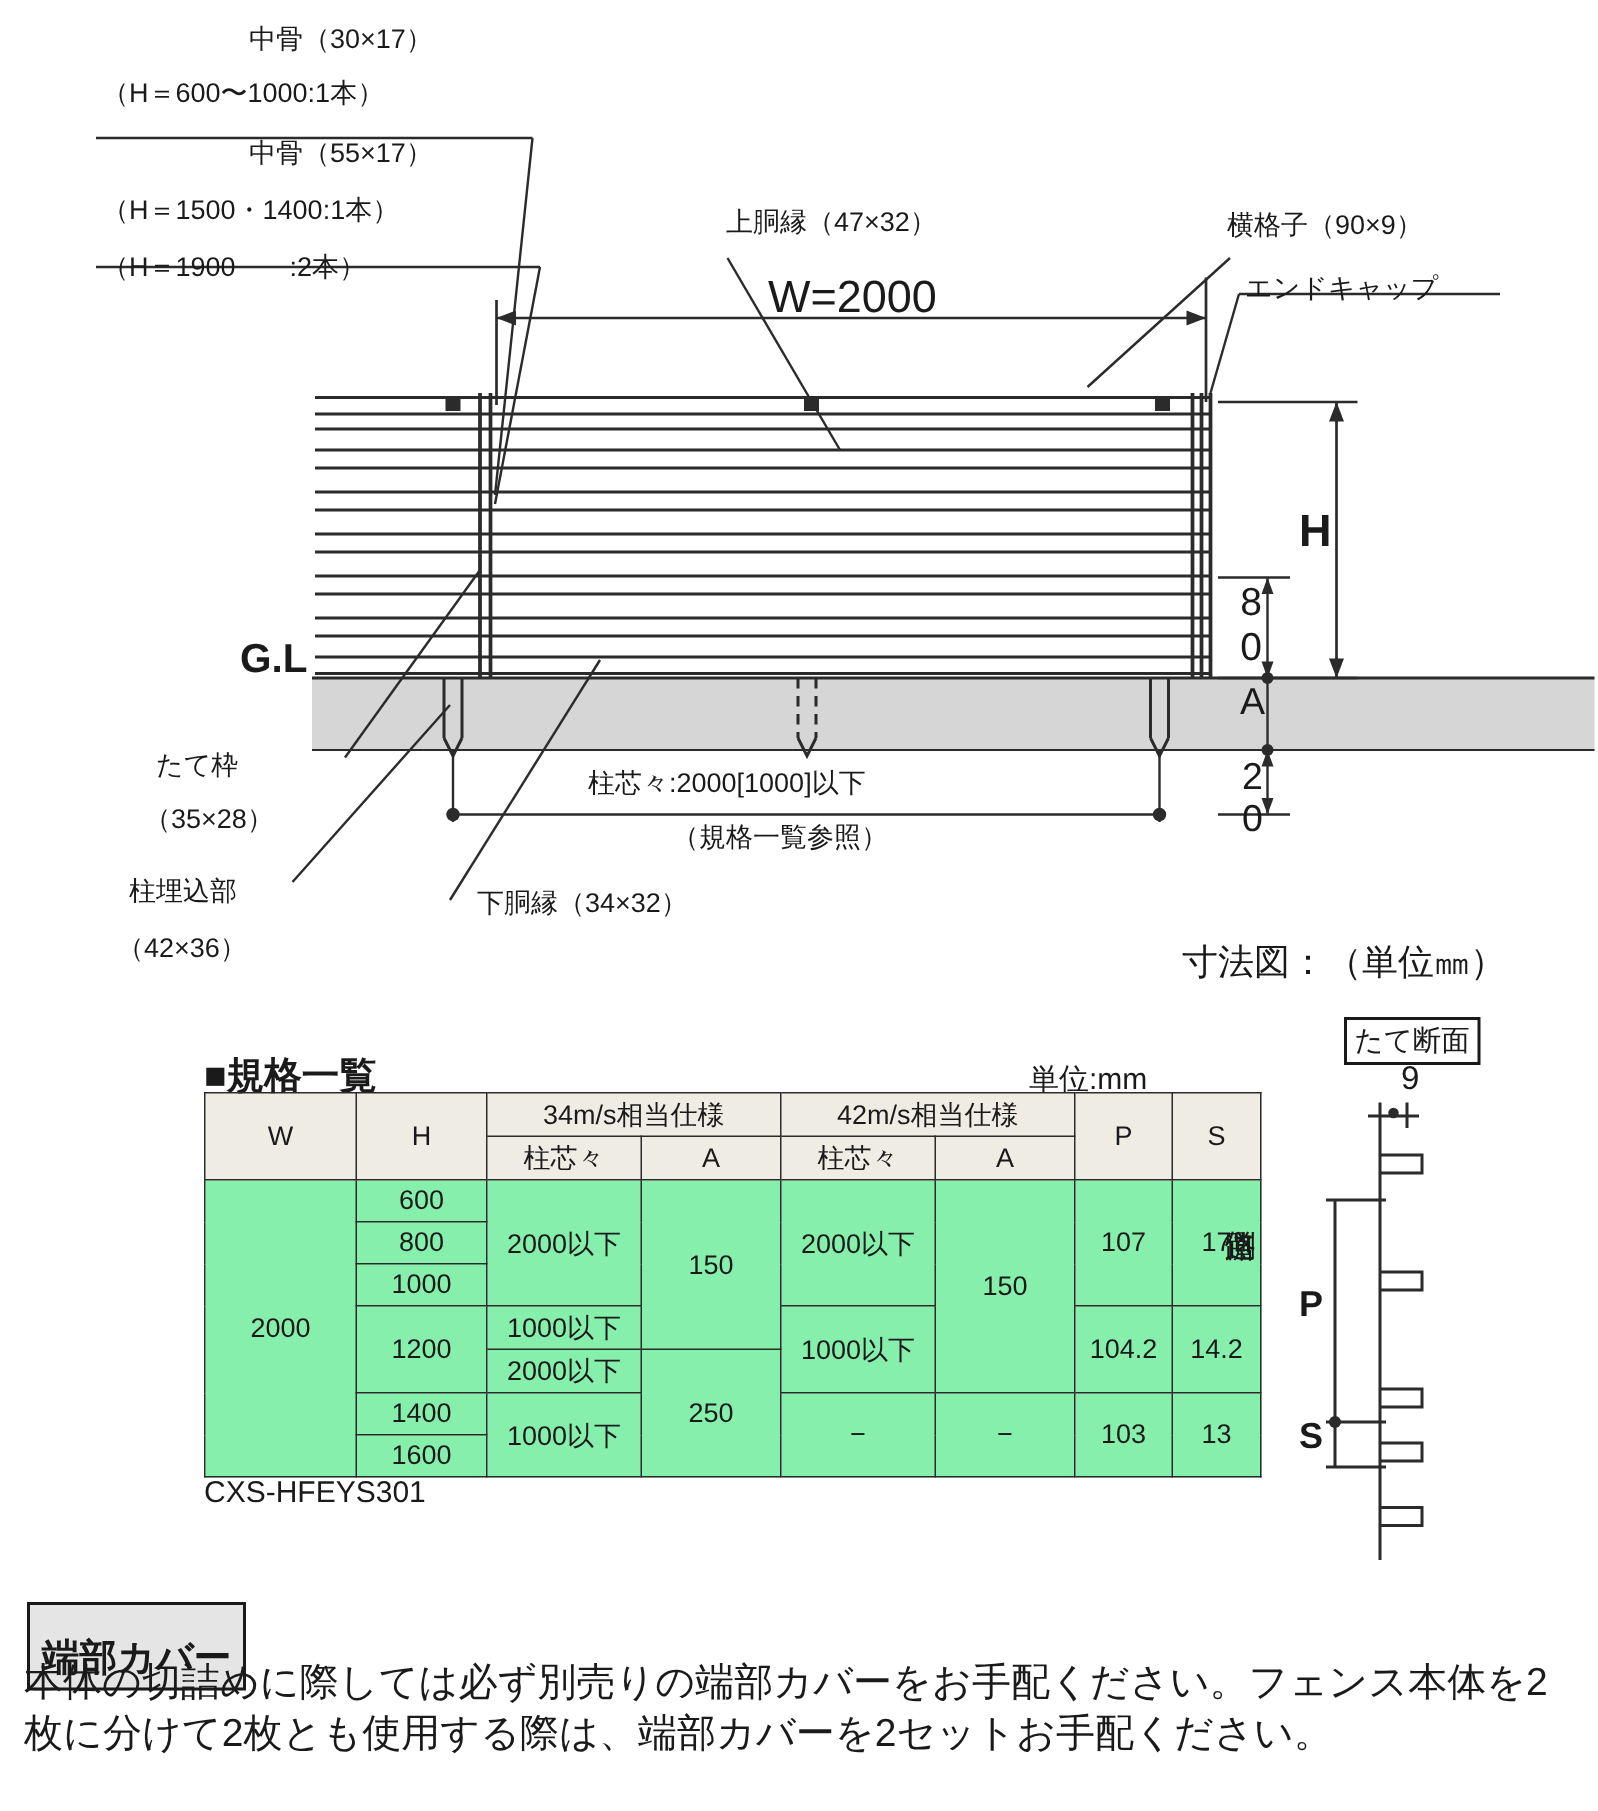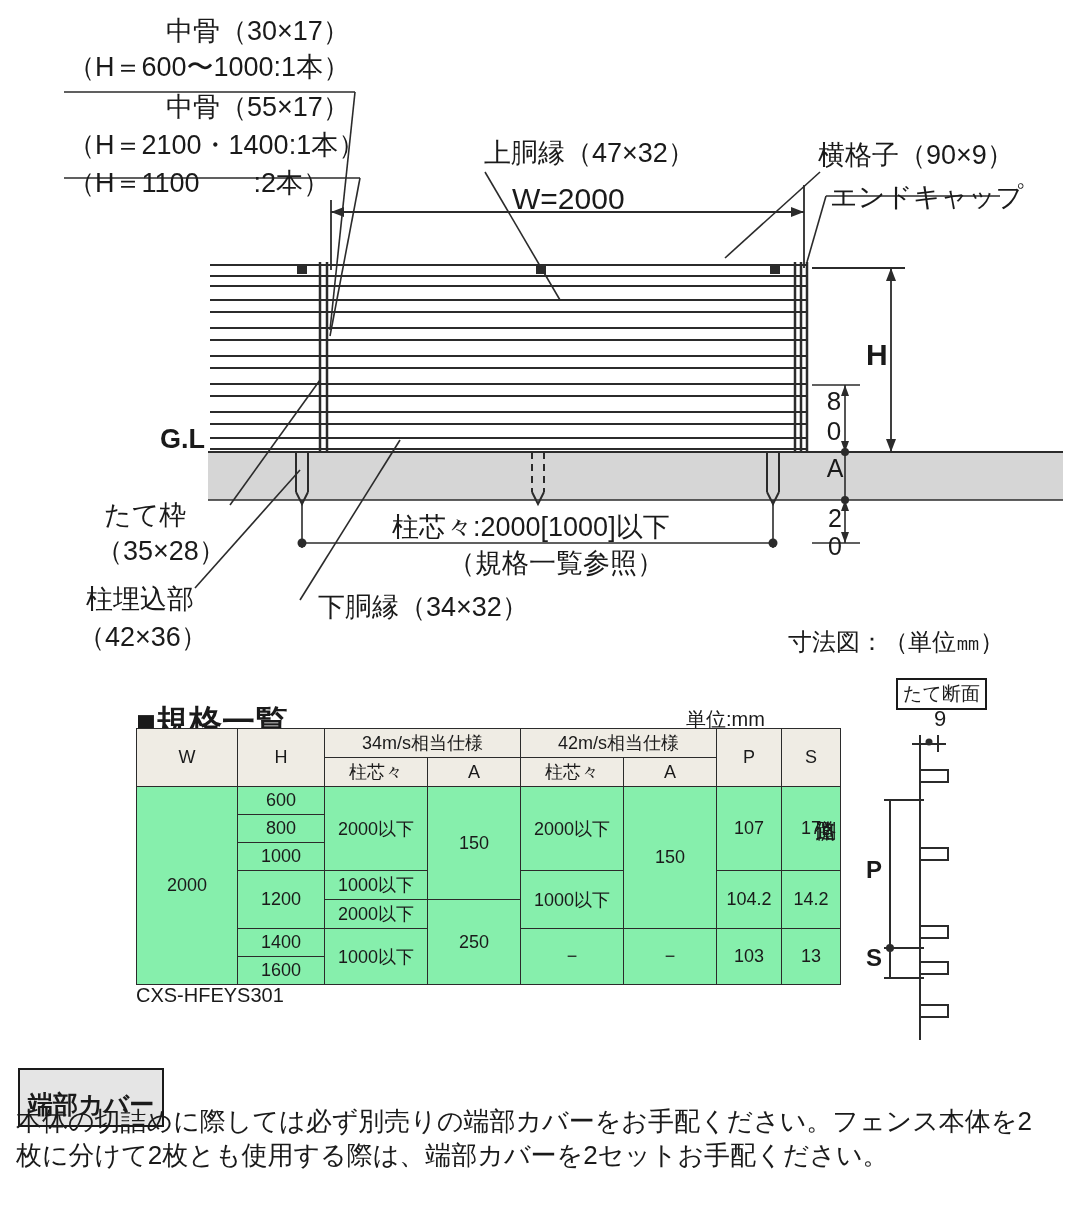--- a/index.html
+++ b/index.html
@@ -9,21 +9,21 @@
     font-family:"Liberation Sans","DejaVu Sans",sans-serif;
     color:#1a1a1a;
     position:relative;
     overflow:hidden;
   }
   .page{position:relative;width:1065px;height:1207px;}
   .abs{position:absolute;}
   .txt{white-space:nowrap;line-height:1.15;}
 
   
-  .lbl{font-size:27px;}
+  .lbl{font-size:18px;}
 
   
   svg.overlay{position:absolute;left:0;top:0;width:1065px;height:1207px;pointer-events:none;}
 
   
   table.spec{
     border-collapse:collapse;
     font-size:18px;
     position:absolute;
     left:136px;top:728px;
@@ -37,21 +37,21 @@
   }
   table.spec th{background:#efece4;}
   .hdr-w{width:92px;}
   .hdr-h{width:78px;}
   .c-shin{width:94px;font-family:Liberation Serif, serif;}
   .c-a{width:84px;}
   .c-p{width:56px;}
   .c-s{width:50px;}
   .rowh{height:28px;}
 
-  .sec-title{font-size:33px;font-weight:bold;text-align:center;}
+  .sec-title{font-size:25px;font-weight:bold;text-align:center;}
   .unit-note{font-size:20px;}
   .code{font-size:20px;}
 
   
   .note-box{
     position:absolute;left:18px;top:1068px;
     border:2.5px solid #1a1a1a;
     padding:18px 8px 4px 8px;
     font-size:25px;font-weight:bold;
     background:#e5e5e5;
@@ -214,22 +214,22 @@
       <line x1="890" y1="948" x2="890" y2="978"></line>
       <line x1="884" y1="978" x2="924" y2="978"></line>
     </g>
     <circle cx="890" cy="948" r="4" fill="#2b2b2b"></circle>
     <circle cx="929" cy="742" r="3.5" fill="#2b2b2b"></circle>
   </svg>
 
   <div class="abs txt lbl" style="left:166px;top:16px;">中骨（30×17）</div>
   <div class="abs txt lbl" style="left:68px;top:52px;">（H＝600〜1000:1本）</div>
   <div class="abs txt lbl" style="left:166px;top:92px;">中骨（55×17）</div>
-  <div class="abs txt lbl" style="left:68px;top:130px;">（H＝2100・1400:1本）</div>
-  <div class="abs txt lbl" style="left:68px;top:168px;">（H＝1100　　:2本）</div>
+  <div class="abs txt lbl" style="left:68px;top:130px;">（H＝1500・1400:1本）</div>
+  <div class="abs txt lbl" style="left:68px;top:168px;">（H＝1900　　:2本）</div>
 
   <div class="abs txt lbl" style="left:484px;top:138px;">上胴縁（47×32）</div>
   <div class="abs txt lbl" style="left:818px;top:140px;">横格子（90×9）</div>
   <div class="abs txt lbl" style="left:830px;top:182px;">エンドキャップ</div>
 
   <div class="abs txt" style="left:160px;top:424px;font-size:27px;font-weight:bold;">G.L</div>
 
   <div class="abs txt lbl" style="left:104px;top:500px;">たて枠</div>
   <div class="abs txt lbl" style="left:96px;top:536px;">（35×28）</div>
 

